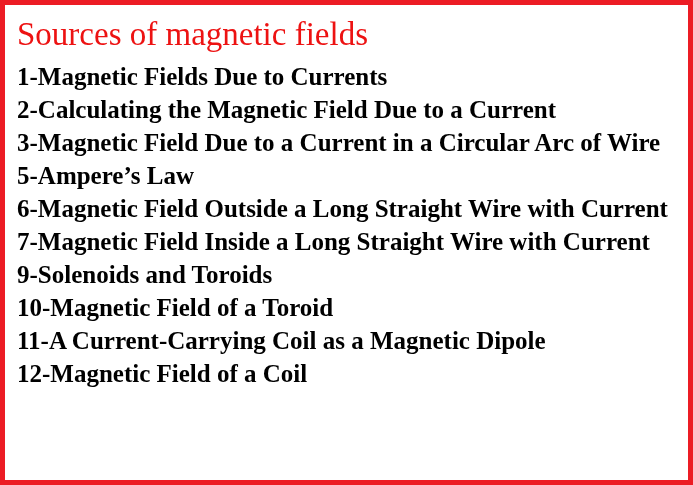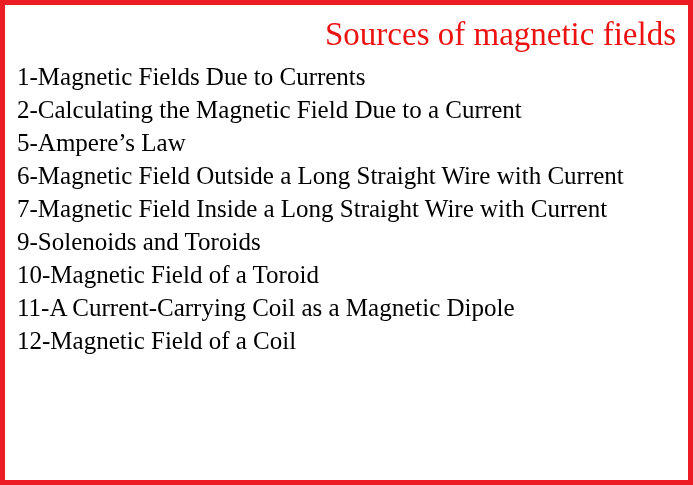--- a/index.html
+++ b/index.html
@@ -17,42 +17,43 @@
       font-family: "Liberation Serif", serif;
       overflow: hidden;
     }
     .slide-title {
       margin: 0;
       font-weight: normal;
       font-size: 33px;
       line-height: 52px;
       color: #ED1212;
       white-space: nowrap;
-      text-align: right;
     }
     .topic-list {
       margin: 0;
       padding: 0;
       list-style: none;
+      font-weight: bold;
     }
     .topic-item {
       font-size: 25px;
       line-height: 33px;
       color: #000000;
       white-space: nowrap;
     }
   </style>
 </head>
 <body>
 
 <div class="slide">
   <h1 class="slide-title">Sources of magnetic fields</h1>
   <ul class="topic-list">
     <li class="topic-item">1-Magnetic Fields Due to Currents</li>
     <li class="topic-item">2-Calculating the Magnetic Field Due to a Current</li>
+    <li class="topic-item">3-Magnetic Field Due to a Current in a Circular Arc of Wire</li>
     <li class="topic-item">5-Ampere’s Law</li>
     <li class="topic-item">6-Magnetic Field Outside a Long Straight Wire with Current</li>
     <li class="topic-item">7-Magnetic Field Inside a Long Straight Wire with Current</li>
     <li class="topic-item">9-Solenoids and Toroids</li>
     <li class="topic-item">10-Magnetic Field of a Toroid</li>
     <li class="topic-item">11-A Current-Carrying Coil as a Magnetic Dipole</li>
     <li class="topic-item">12-Magnetic Field of a Coil</li>
   </ul>
 </div>
 

